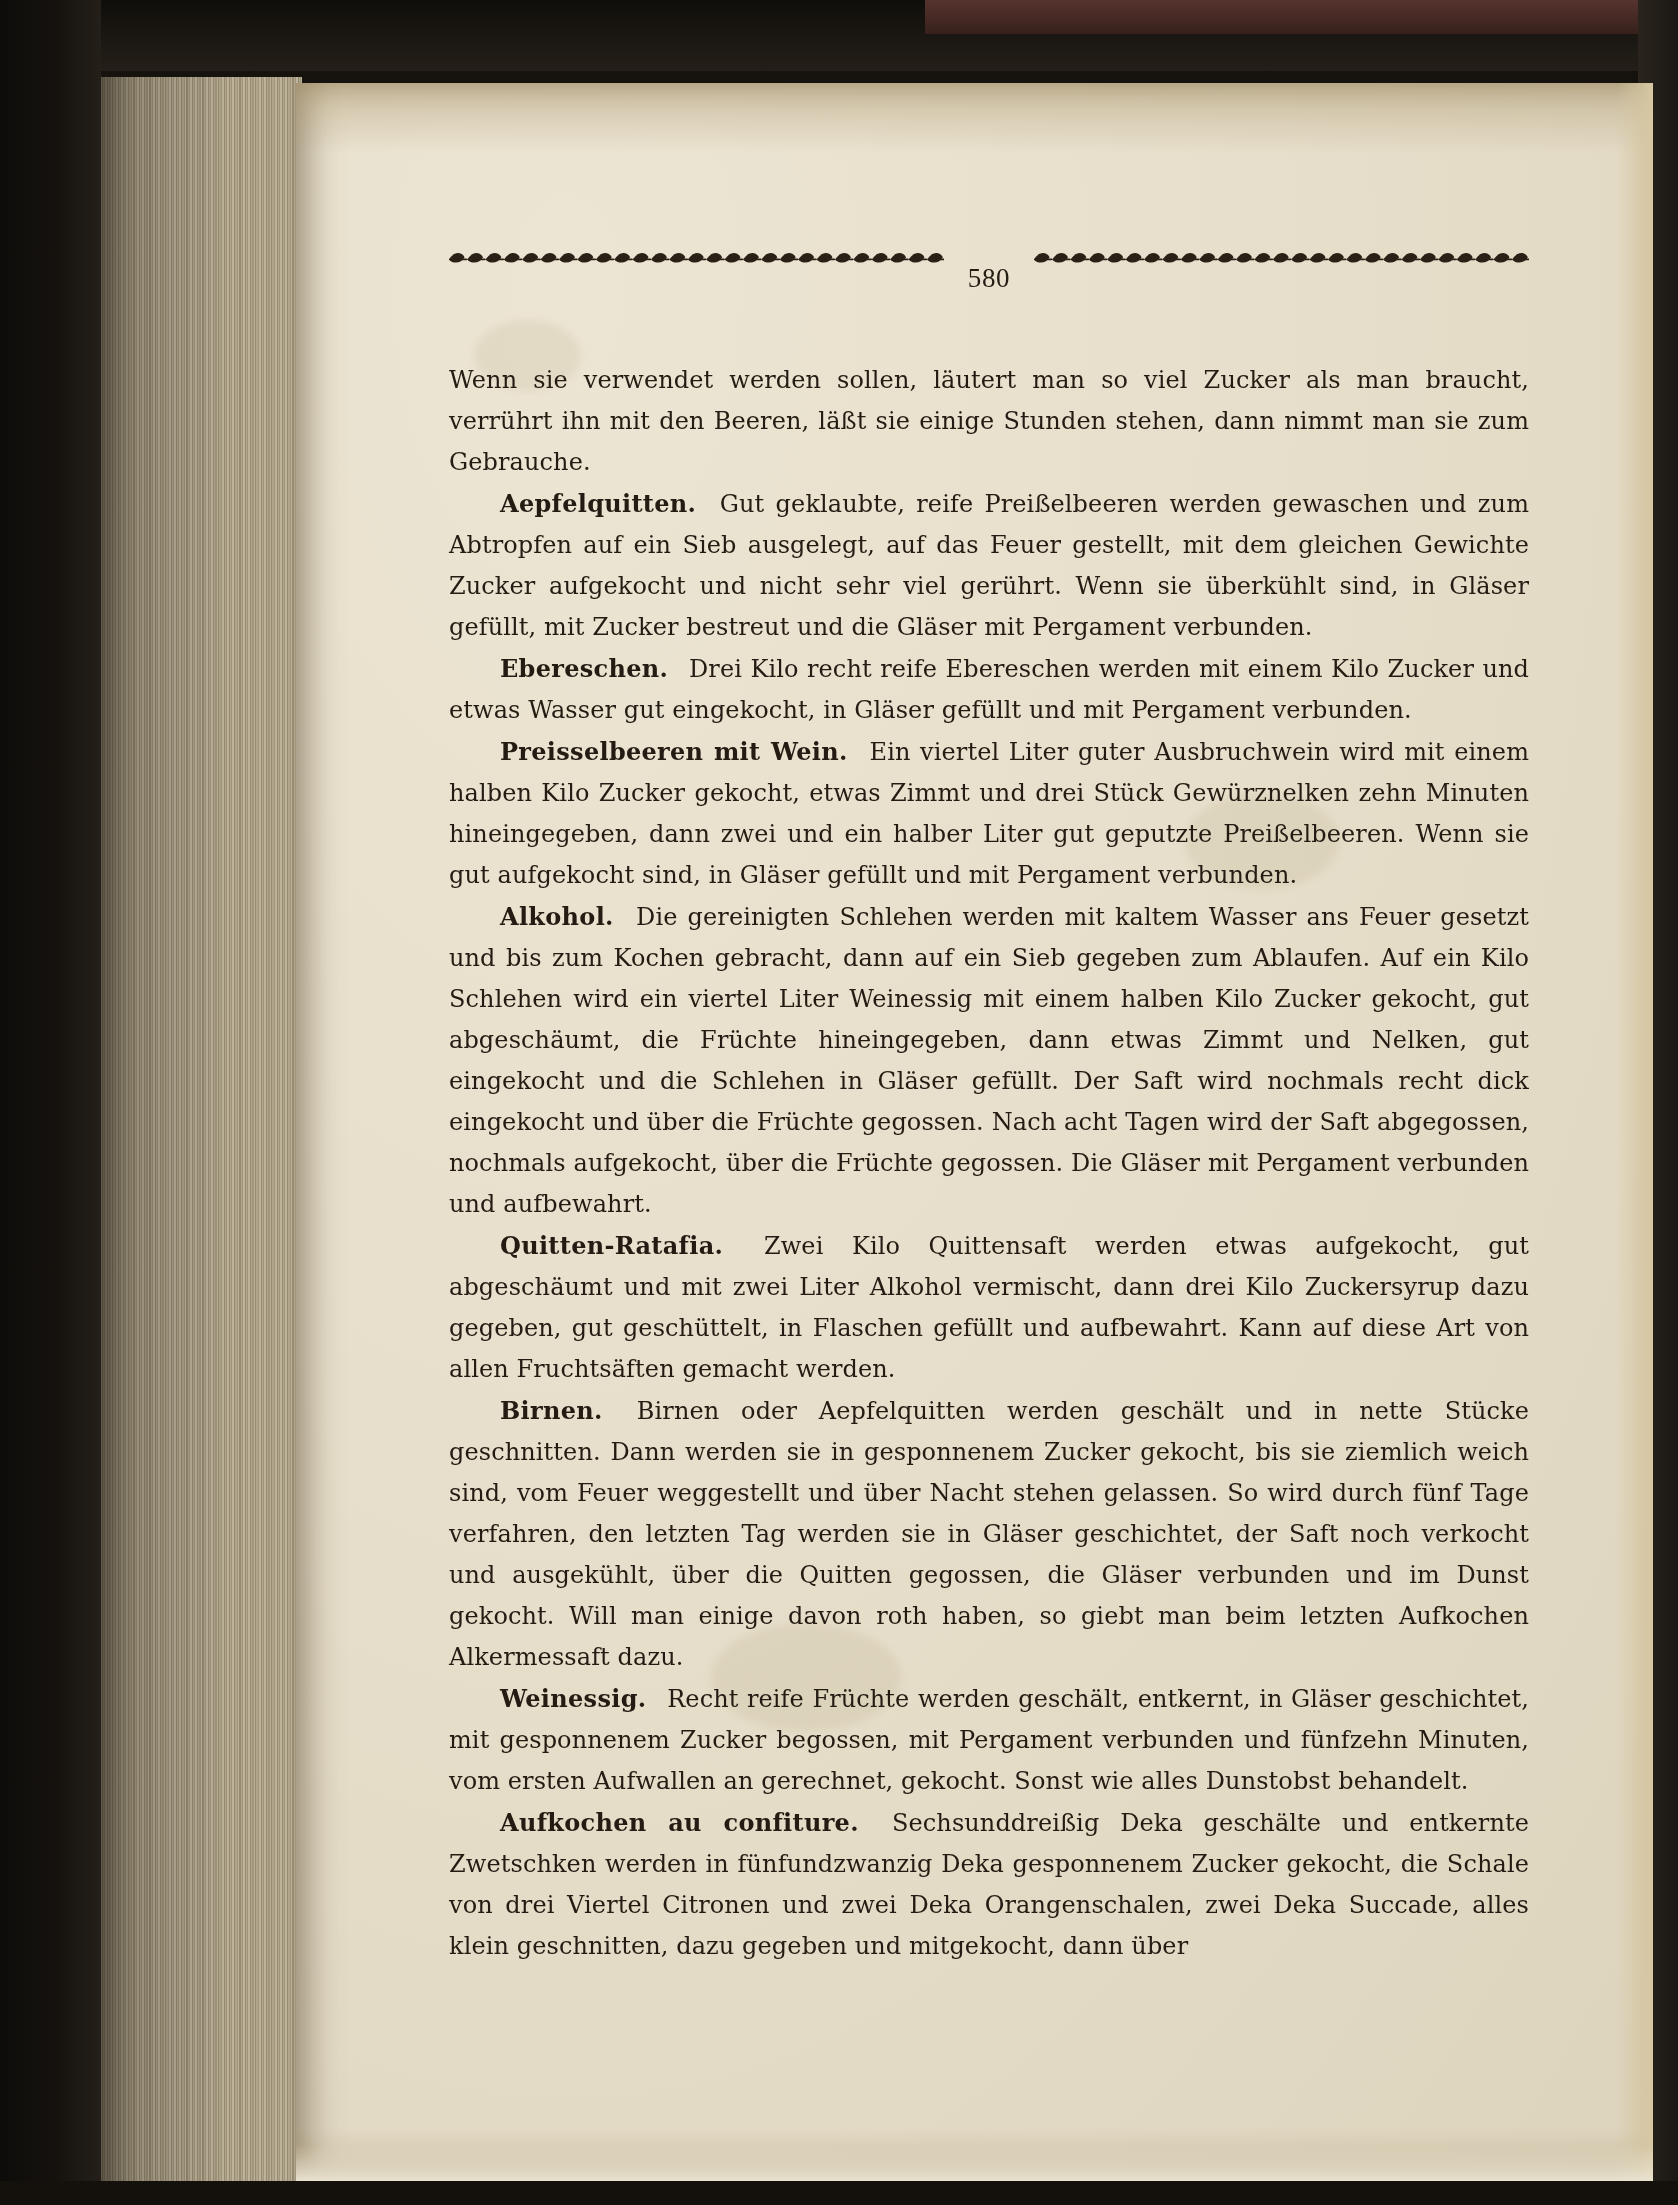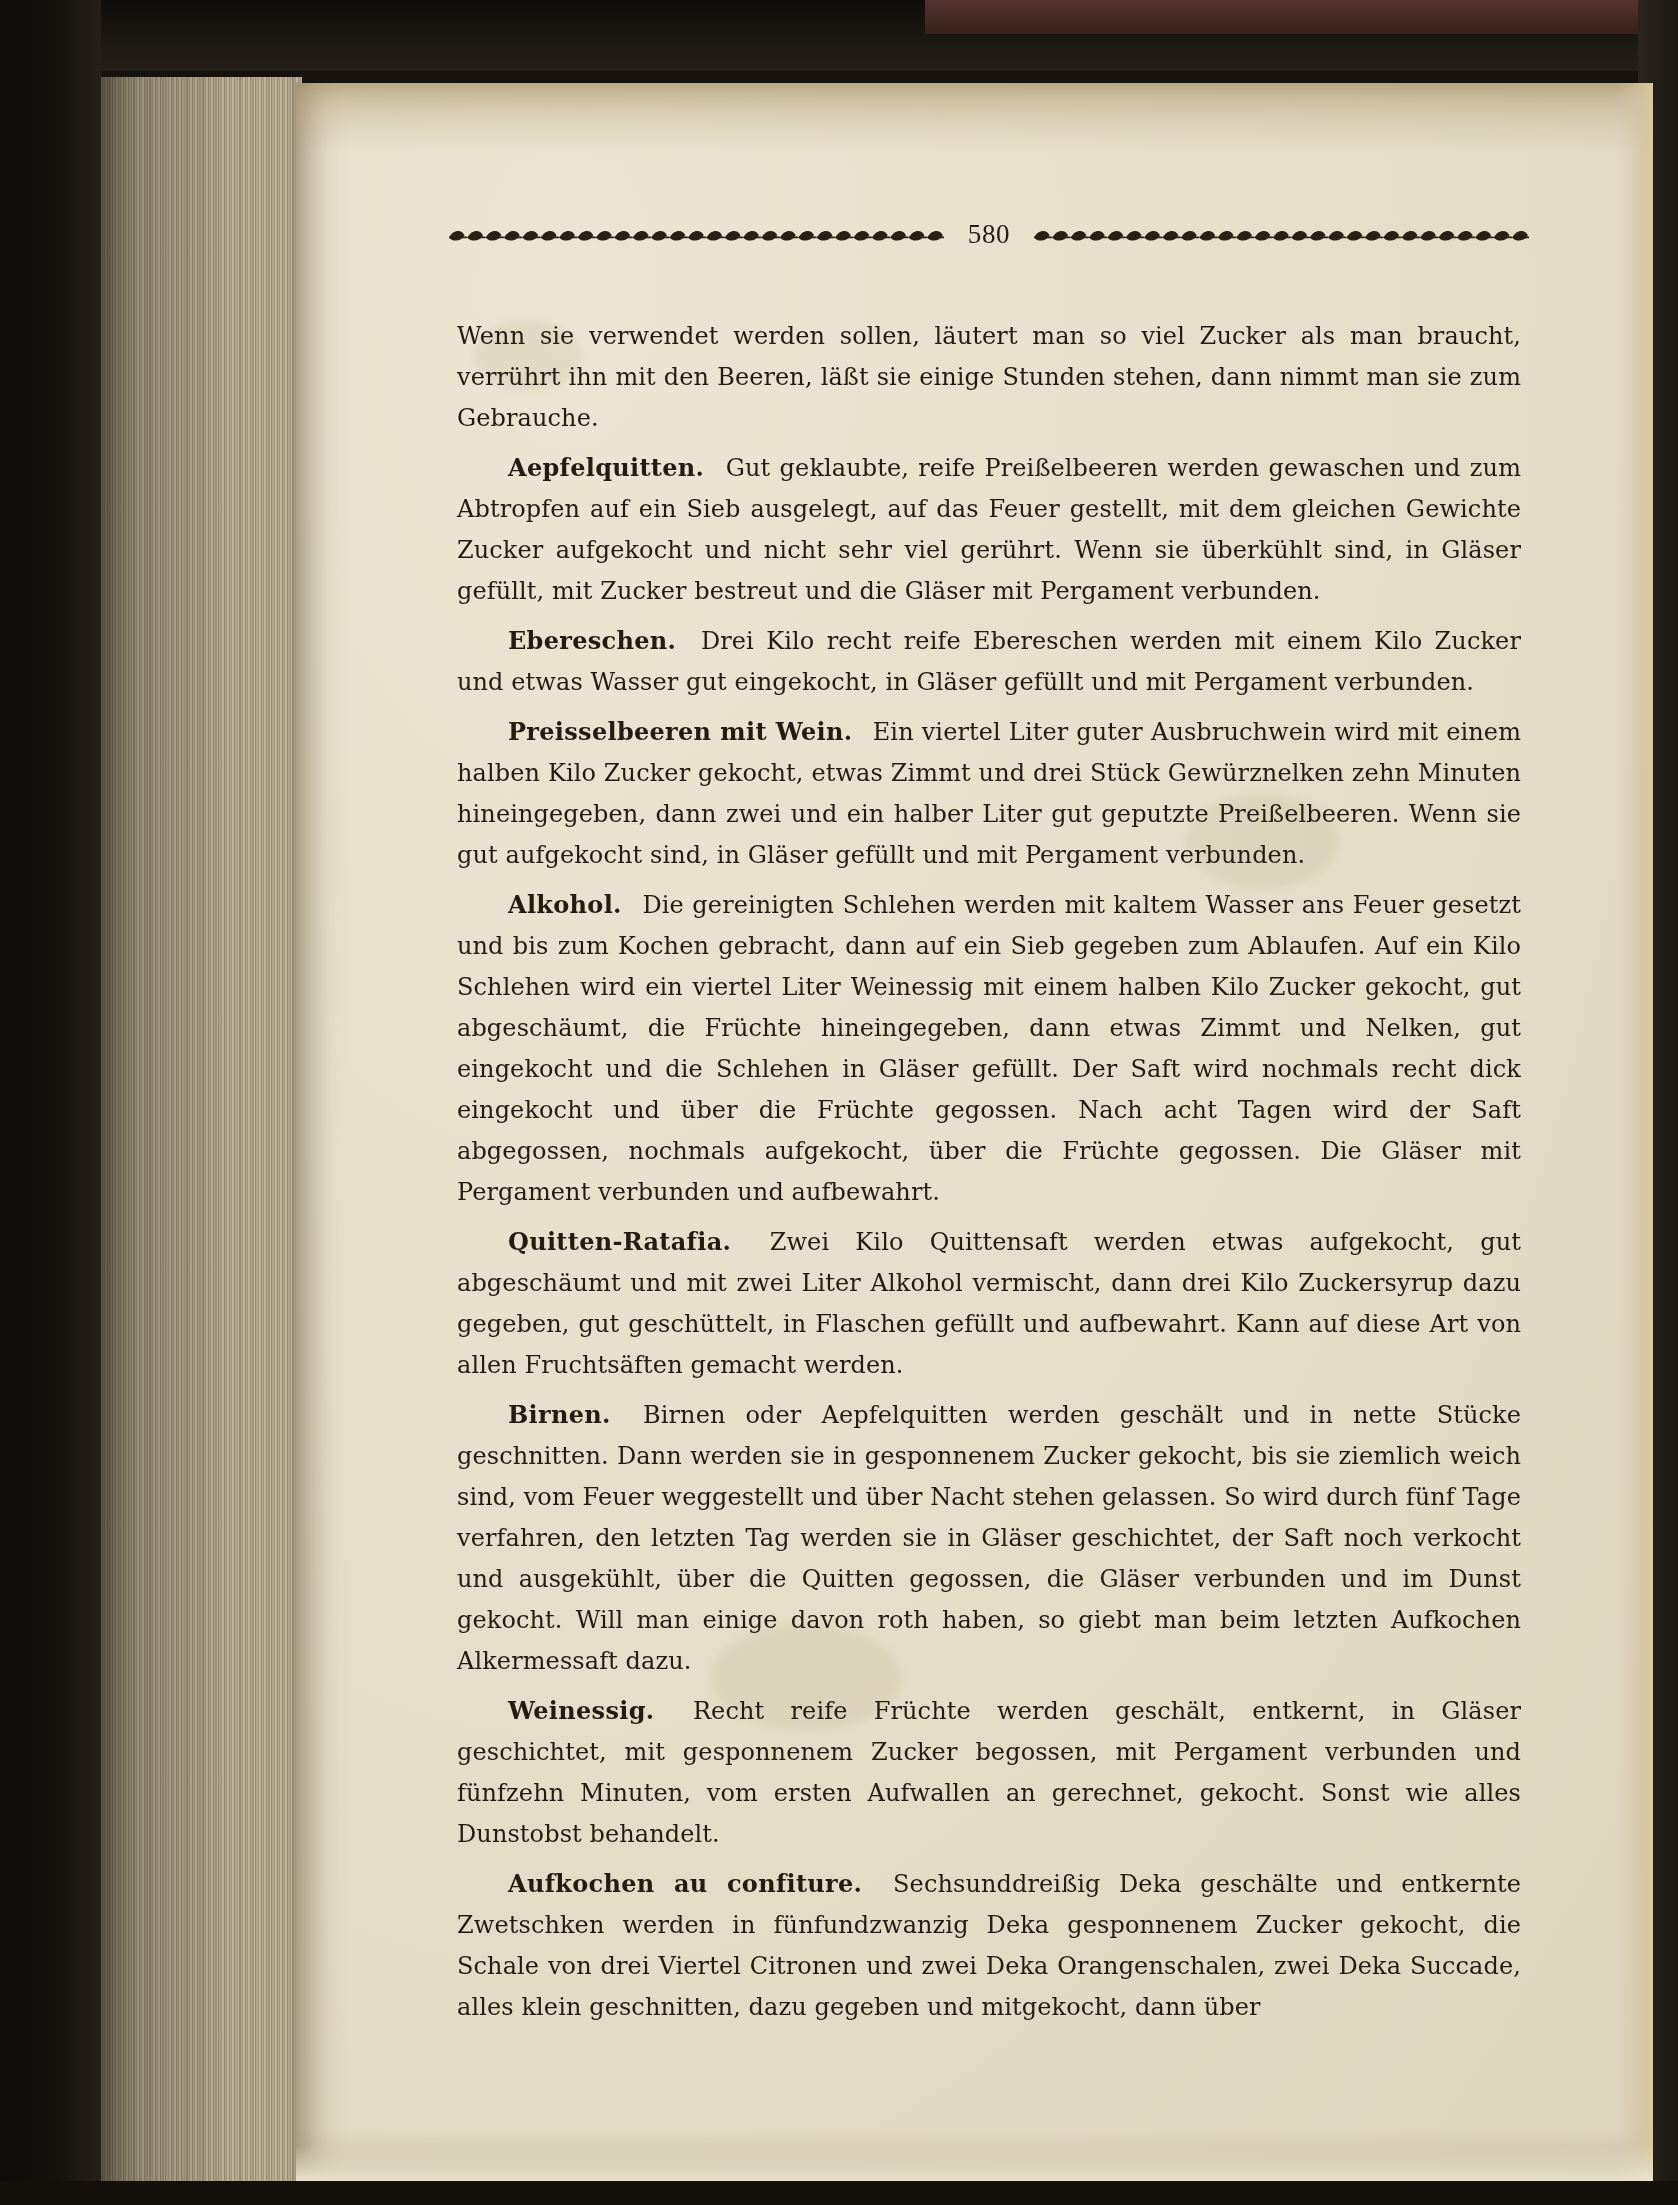--- a/index.html
+++ b/index.html
@@ -131,32 +131,33 @@
     position: relative;
     overflow: hidden;
   }
   .ornament svg { display:block; width:100%; height:15.4px; }
   .folio {
     font-family: "Liberation Serif", serif;
     font-size: 27px;
     color: #241d14;
     letter-spacing: 0.6px;
     padding: 0 3.6px;
+    margin-top: 44px;
   }
 
   .body-text {
     font-family: "DejaVu Serif", serif;
     font-size: 24px;
     line-height: 41px;
     color: #241c13;
     text-align: justify;
     -webkit-font-smoothing: antialiased;
   }
   .body-text p {
-    margin: 8px;
+    margin: 0;
     text-indent: 0;
   }
   .body-text p.indent { text-indent: 51px; }
   .run-in {
     font-weight: 700;
     letter-spacing: 0.3px;
   }
 
   
   .fraktur {

